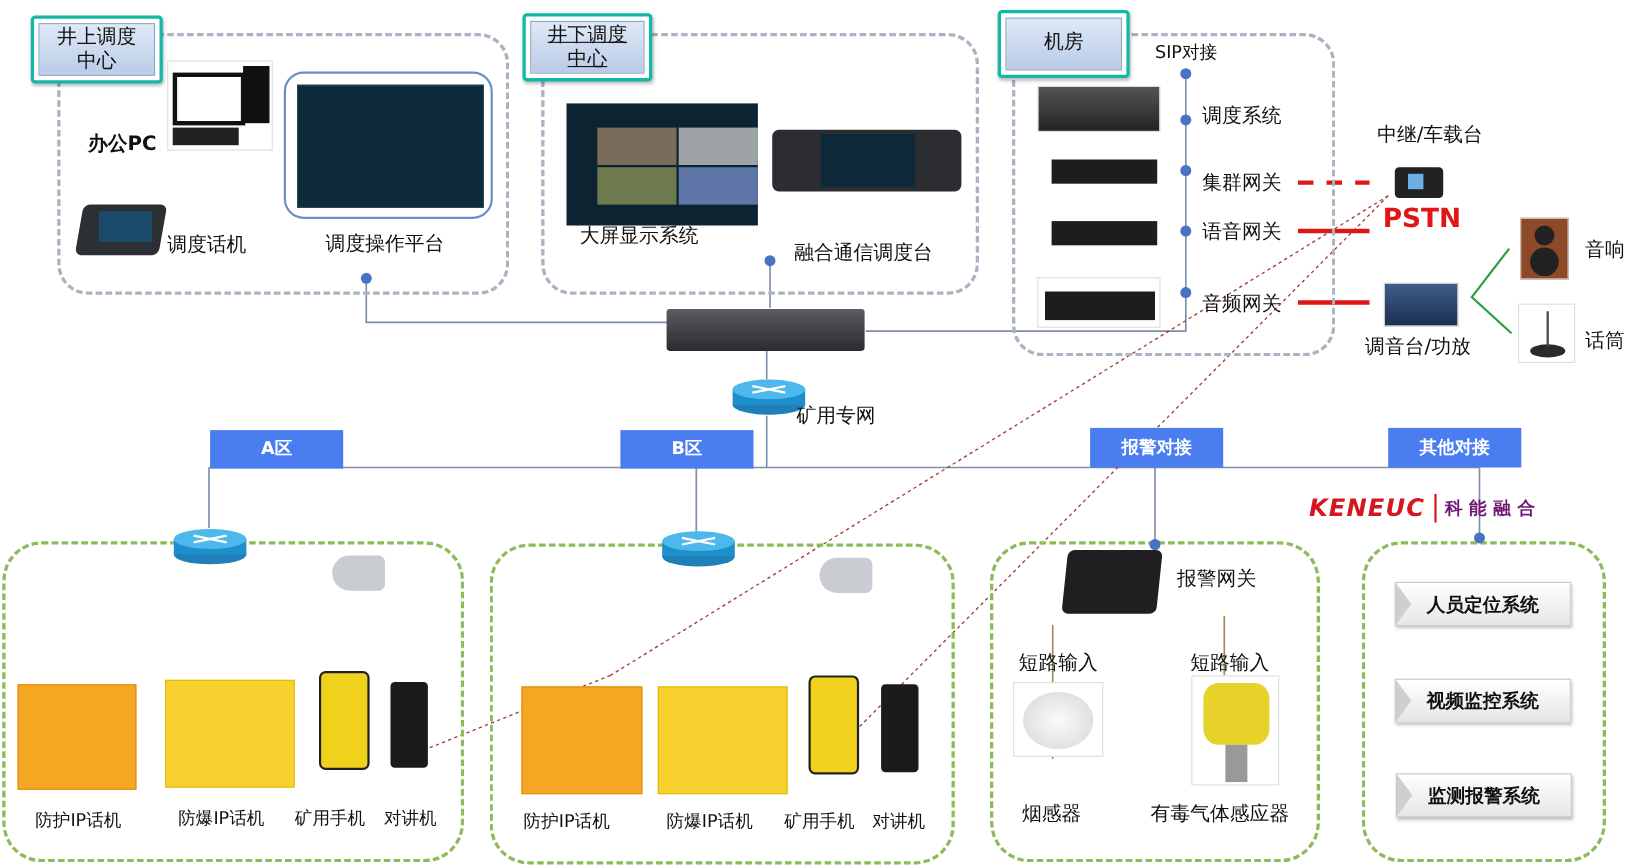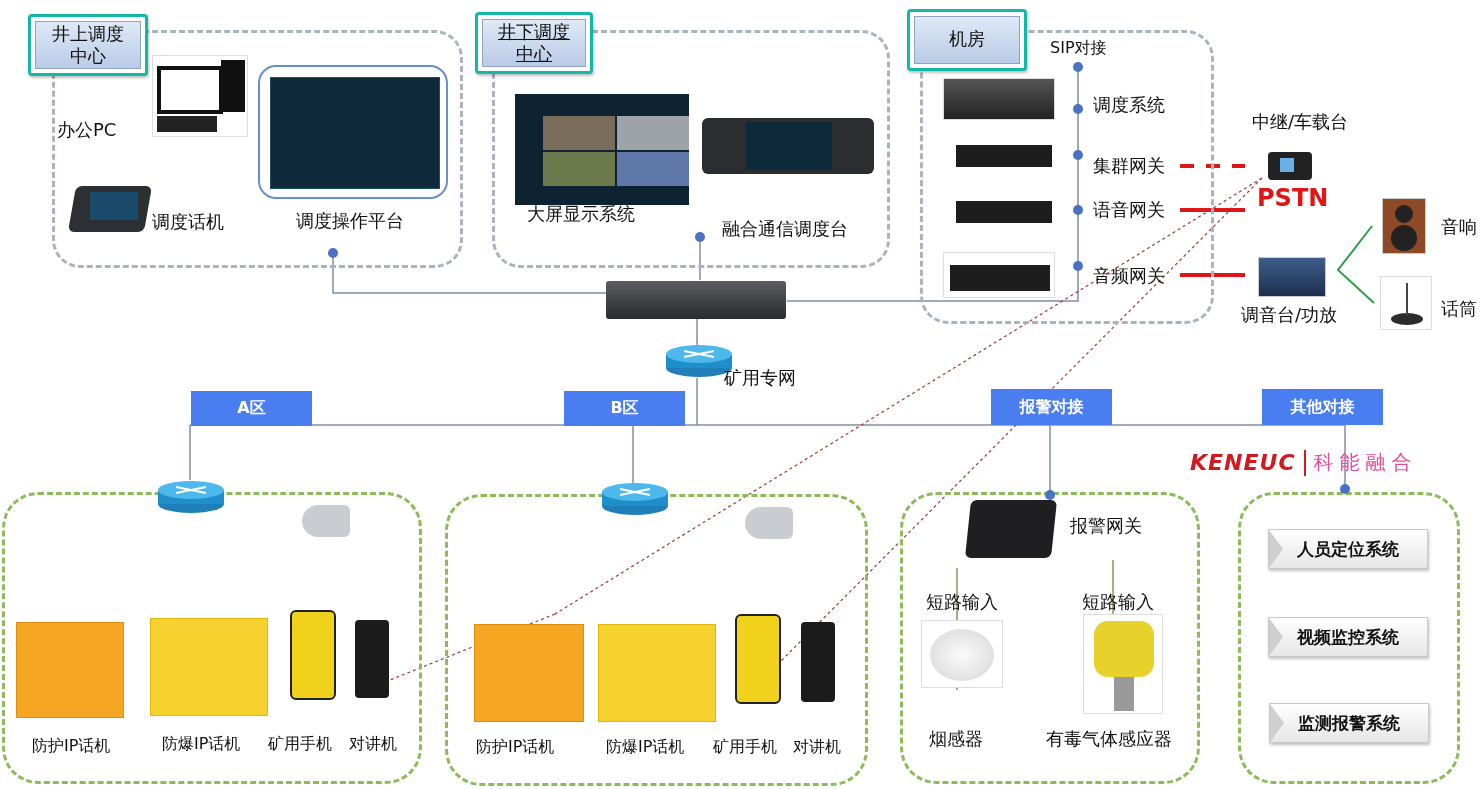--- a/index.html
+++ b/index.html
@@ -14,21 +14,21 @@
   .zone-tag{position:absolute;background:#4a7df0;color:#fff;font-weight:bold;font-size:16px;display:flex;align-items:center;justify-content:center;}
   .sys-btn{position:absolute;width:158px;height:38px;background:linear-gradient(#fff,#e6e6e6);border:1px solid #c8c8c8;box-shadow:1px 2px 3px rgba(0,0,0,.25);display:flex;align-items:center;justify-content:center;font-weight:bold;font-size:17px;color:#111;}
   .sys-btn:before{content:"";position:absolute;left:0;top:0;border-left:14px solid #cfcfcf;border-top:19px solid transparent;border-bottom:19px solid transparent;}
   .dot{position:absolute;width:10px;height:10px;border-radius:50%;background:#4a72c4;}
   .img{position:absolute;box-sizing:border-box;}
   .router{position:absolute;width:70px;height:34px;}
   .pstn{position:absolute;color:#e01515;font-weight:bold;font-size:24px;}
   .logo{position:absolute;display:flex;align-items:center;}
   .logo .en{font-family:"DejaVu Sans",sans-serif;font-style:italic;font-weight:bold;color:#d4181f;font-size:22px;letter-spacing:1px;}
   .logo .bar{width:2px;height:26px;background:#d4181f;margin:0 8px;}
-  .logo .cn{color:#ec4899;font-weight:normal;font-size:20px;letter-spacing:6px;}
+  .logo .cn{color:#701a75;font-weight:bold;font-size:16px;letter-spacing:6px;}
 </style>
 </head>
 <body>
 
 <svg class="lines" viewBox="0 0 1481 789">
   <g stroke="#7e8ea8" stroke-width="1.5" fill="none">
 
     <polyline points="333,253 333,293 612,293"></polyline>
     <line x1="700" y1="237" x2="700" y2="280"></line>
     <polyline points="787,301 1078,301 1078,67"></polyline>
@@ -69,21 +69,21 @@
 中心</div>
 </div>
 <div class="img" style="left:152px;top:55px;width:96px;height:82px;border:1px solid #ddd;background:#fff;">
   <div style="position:absolute;left:4px;top:10px;width:58px;height:40px;border:4px solid #111;"></div>
   <div style="position:absolute;left:68px;top:4px;width:24px;height:52px;background:#111;"></div>
   <div style="position:absolute;left:4px;top:60px;width:60px;height:16px;background:#222;"></div>
 </div>
 <div class="img" style="left:258px;top:65px;width:190px;height:134px;border:2px solid #6a8ecb;border-radius:18px;background:#fff;">
   <div style="position:absolute;left:10px;top:10px;width:168px;height:110px;background:#0f2a3a;border:1px solid #1d5060;"></div>
 </div>
-<div class="lbl" style="left:57px;top:118px;">办公PC</div>
+<div class="lbl" style="left:80px;top:118px;font-weight:bold;">办公PC</div>
 <div class="img" style="left:64px;top:168px;width:88px;height:68px;">
   <div style="position:absolute;left:8px;top:18px;width:76px;height:46px;background:#2c2f33;border-radius:6px;transform:skewX(-10deg);"></div>
   <div style="position:absolute;left:26px;top:24px;width:48px;height:28px;background:#1a4b6a;"></div>
 </div>
 <div class="lbl" style="left:152px;top:210px;">调度话机</div>
 <div class="lbl" style="left:296px;top:209px;">调度操作平台</div>
 <div class="dot" style="left:328px;top:248px;"></div>
 
 <div class="zone" style="left:492px;top:30px;width:398px;height:238px;"></div>
 <div class="title-box" style="left:475px;top:12px;width:118px;height:62px;text-decoration:underline;">

